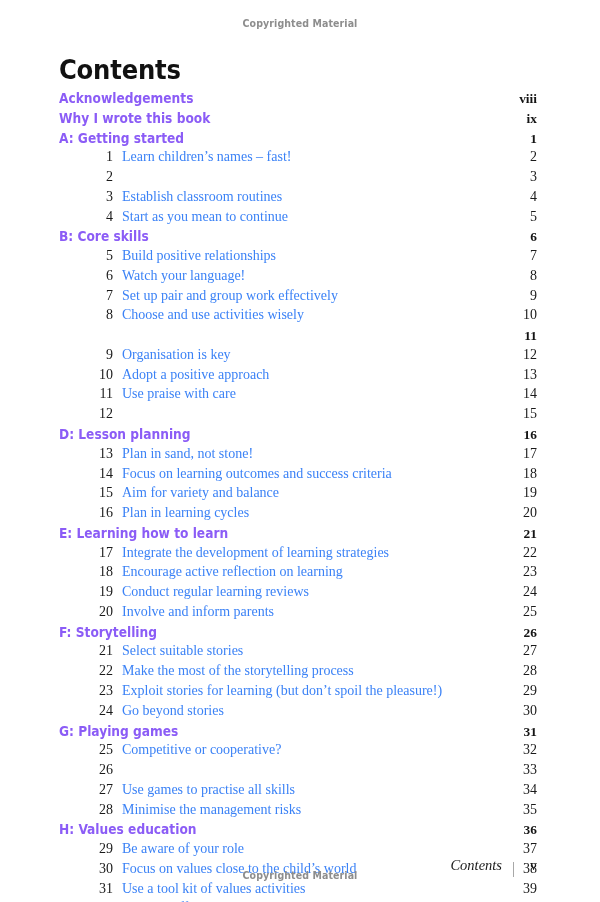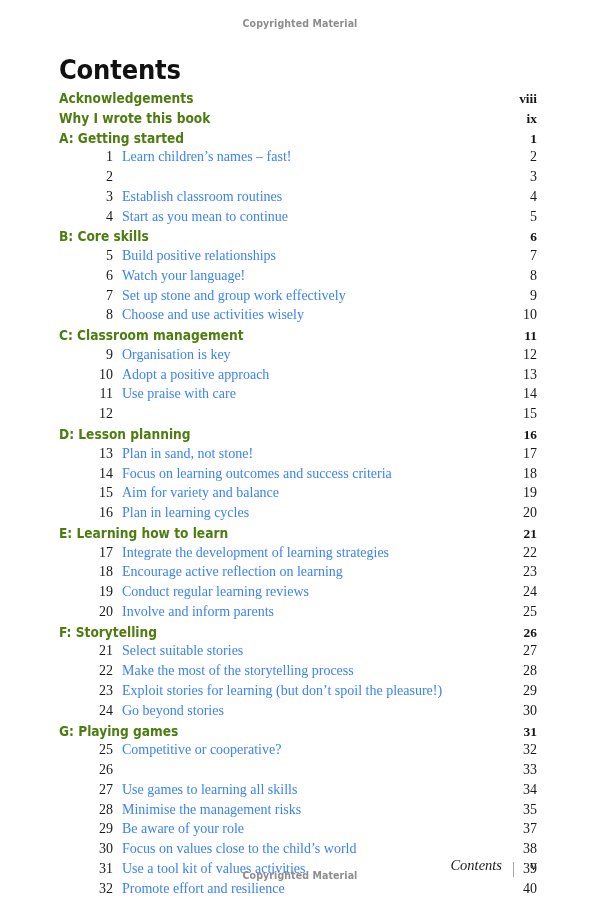--- a/index.html
+++ b/index.html
@@ -57,21 +57,21 @@
     height: 19.77px;
     white-space: nowrap;
   }
 
   
   .row-front .row-label,
   .row-section .row-label {
     font-family: "DejaVu Sans Condensed", "Liberation Sans Narrow", "Liberation Sans", sans-serif;
     font-weight: bold;
     font-size: 13.6px;
-    color: #4d7c0f;
+    color: #8b5cf6;
     position: absolute;
     left: 0;
     top: 1px;
   }
   .row-front .row-page,
   .row-section .row-page {
     font-family: "Liberation Serif", serif;
     font-weight: bold;
     font-size: 13.4px;
     color: #141414;
@@ -193,30 +193,29 @@
       <span class="row-label">Build positive relationships</span>
       <span class="row-page">7</span>
     </div>
     <div class="toc-row row-item">
       <span class="row-num">6</span>
       <span class="row-label">Watch your language!</span>
       <span class="row-page">8</span>
     </div>
     <div class="toc-row row-item">
       <span class="row-num">7</span>
-      <span class="row-label">Set up stone and group work effectively</span>
+      <span class="row-label">Set up pair and group work effectively</span>
       <span class="row-page">9</span>
     </div>
     <div class="toc-row row-item">
       <span class="row-num">8</span>
       <span class="row-label">Choose and use activities wisely</span>
       <span class="row-page">10</span>
     </div>
     <div class="toc-row row-section">
-      <span class="row-label">C: Classroom management</span>
       <span class="row-page">11</span>
     </div>
     <div class="toc-row row-item">
       <span class="row-num">9</span>
       <span class="row-label">Organisation is key</span>
       <span class="row-page">12</span>
     </div>
     <div class="toc-row row-item">
       <span class="row-num">10</span>
       <span class="row-label">Adopt a positive approach</span>
@@ -311,27 +310,31 @@
       <span class="row-num">25</span>
       <span class="row-label">Competitive or cooperative?</span>
       <span class="row-page">32</span>
     </div>
     <div class="toc-row row-item">
       <span class="row-num">26</span>
       <span class="row-page">33</span>
     </div>
     <div class="toc-row row-item">
       <span class="row-num">27</span>
-      <span class="row-label">Use games to learning all skills</span>
+      <span class="row-label">Use games to practise all skills</span>
       <span class="row-page">34</span>
     </div>
     <div class="toc-row row-item">
       <span class="row-num">28</span>
       <span class="row-label">Minimise the management risks</span>
       <span class="row-page">35</span>
+    </div>
+    <div class="toc-row row-section">
+      <span class="row-label">H: Values education</span>
+      <span class="row-page">36</span>
     </div>
     <div class="toc-row row-item">
       <span class="row-num">29</span>
       <span class="row-label">Be aware of your role</span>
       <span class="row-page">37</span>
     </div>
     <div class="toc-row row-item">
       <span class="row-num">30</span>
       <span class="row-label">Focus on values close to the child’s world</span>
       <span class="row-page">38</span>

